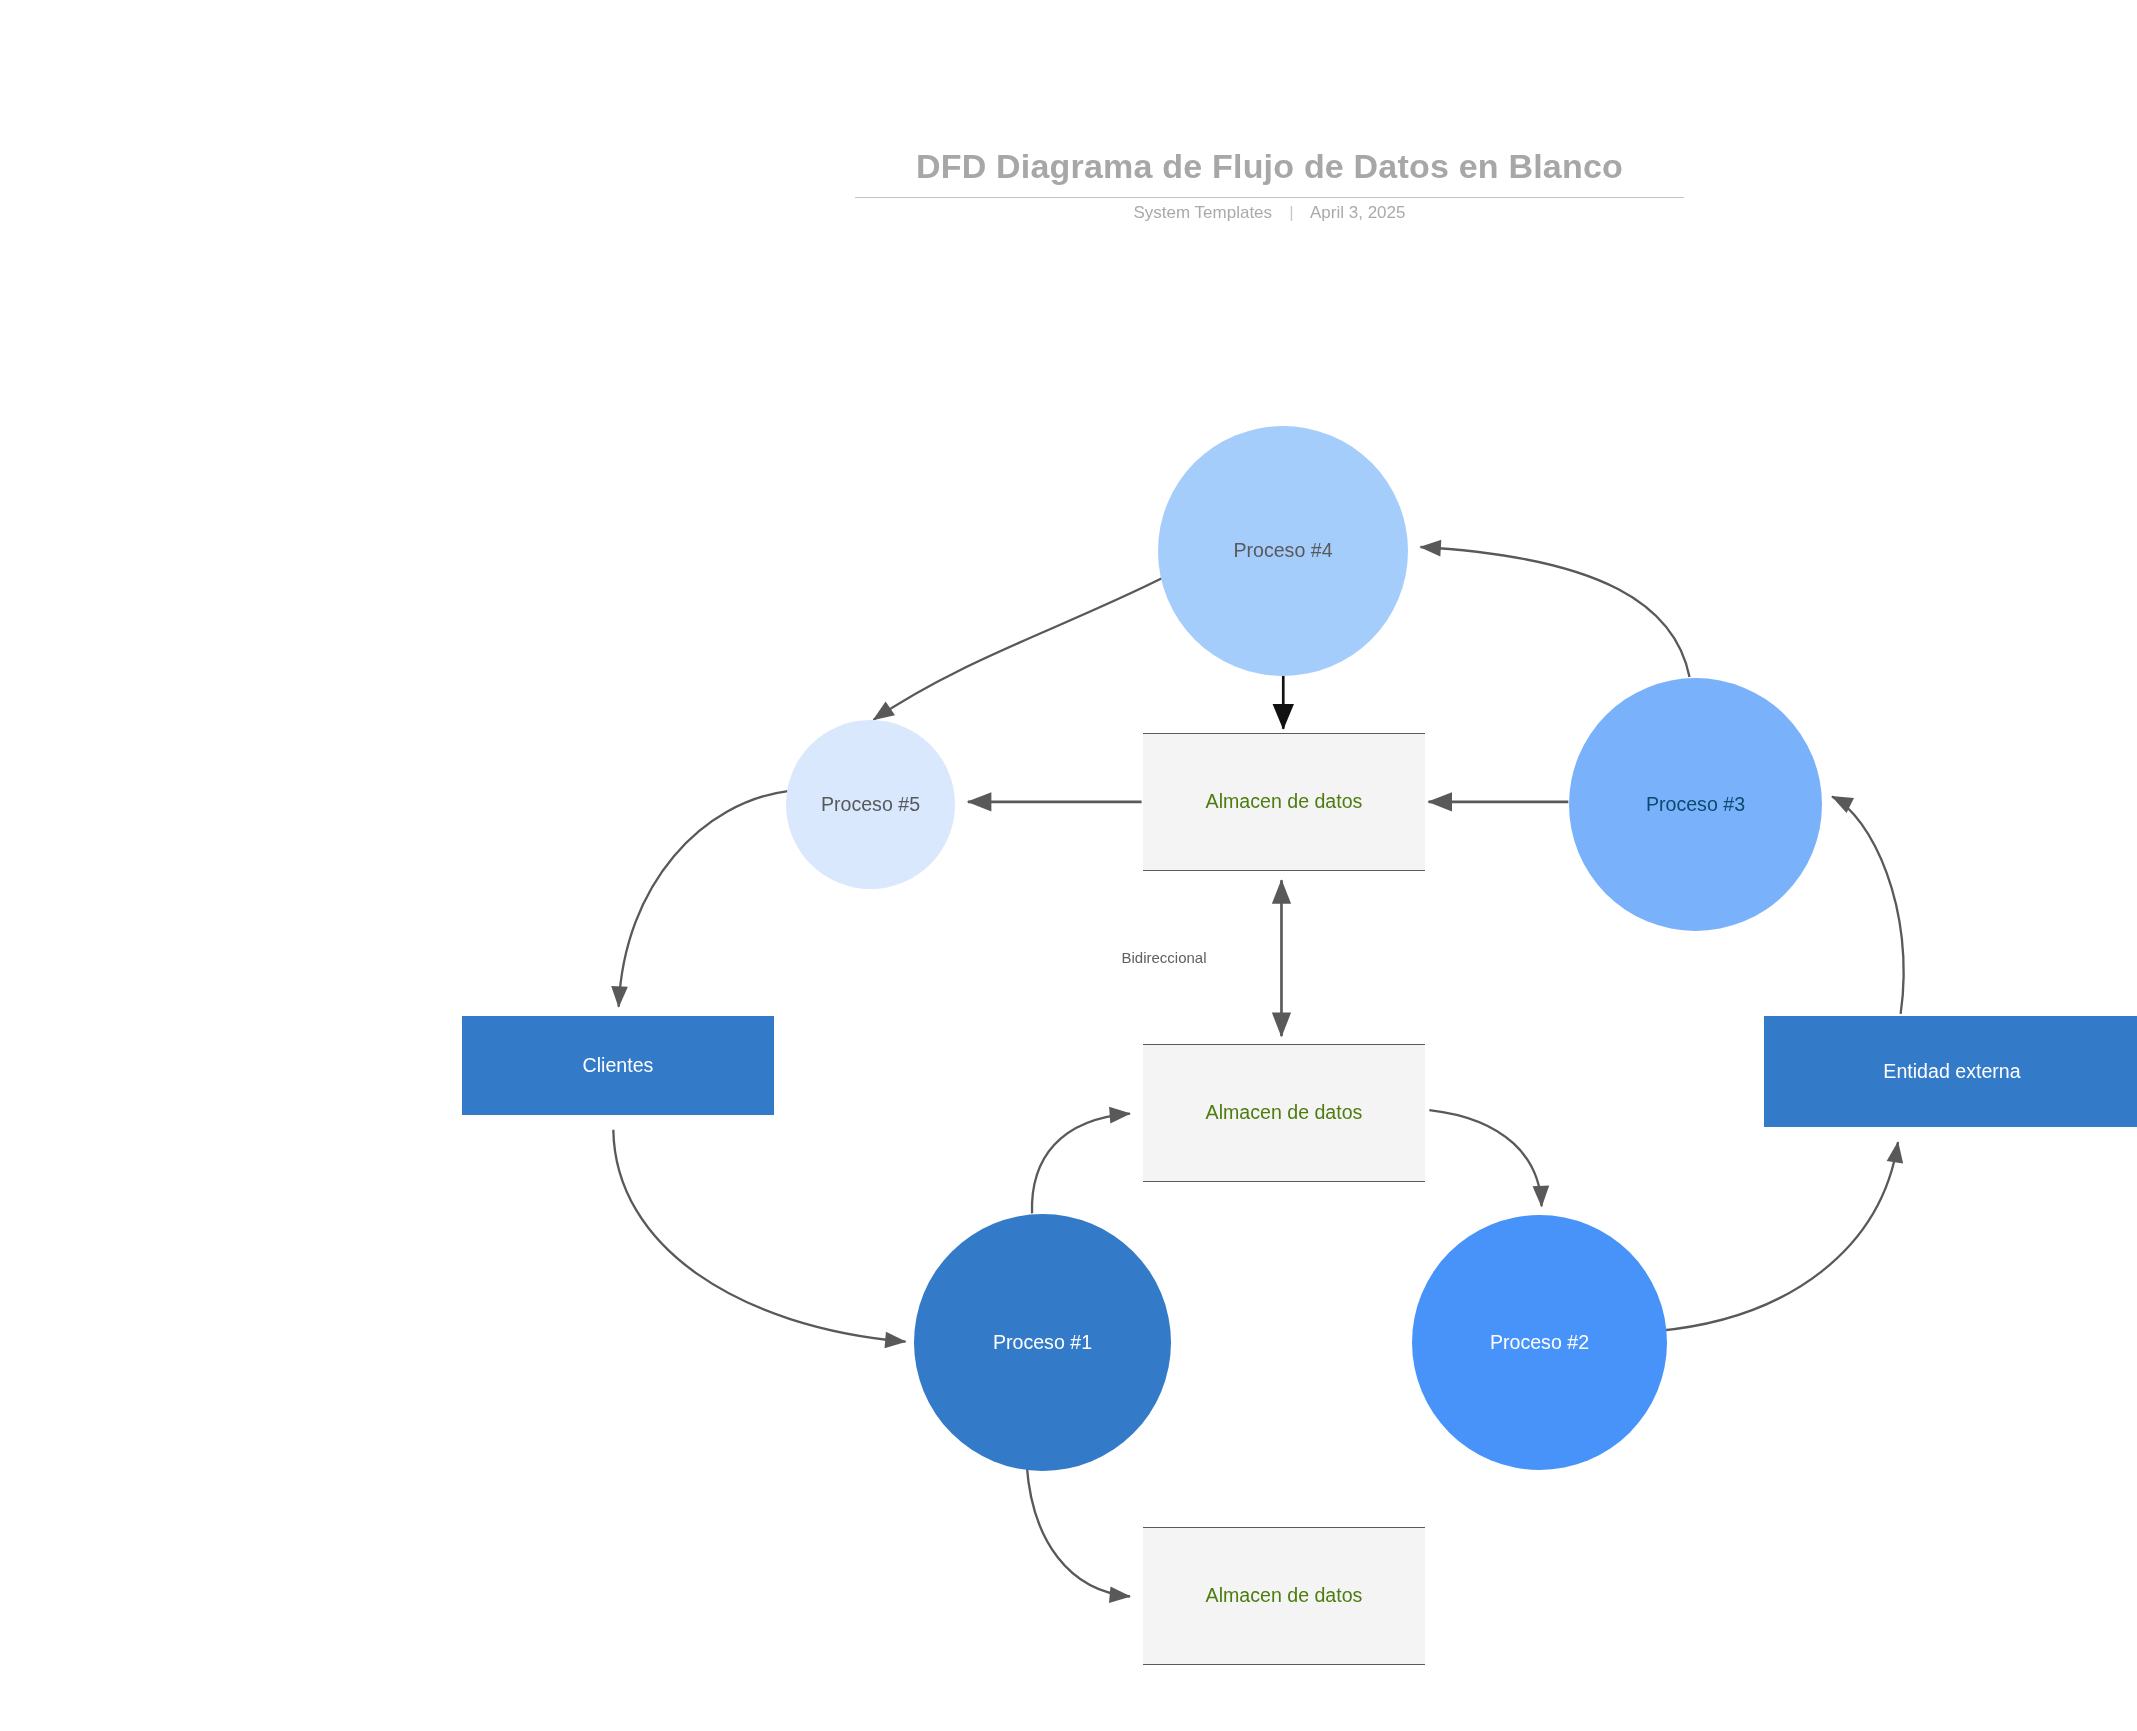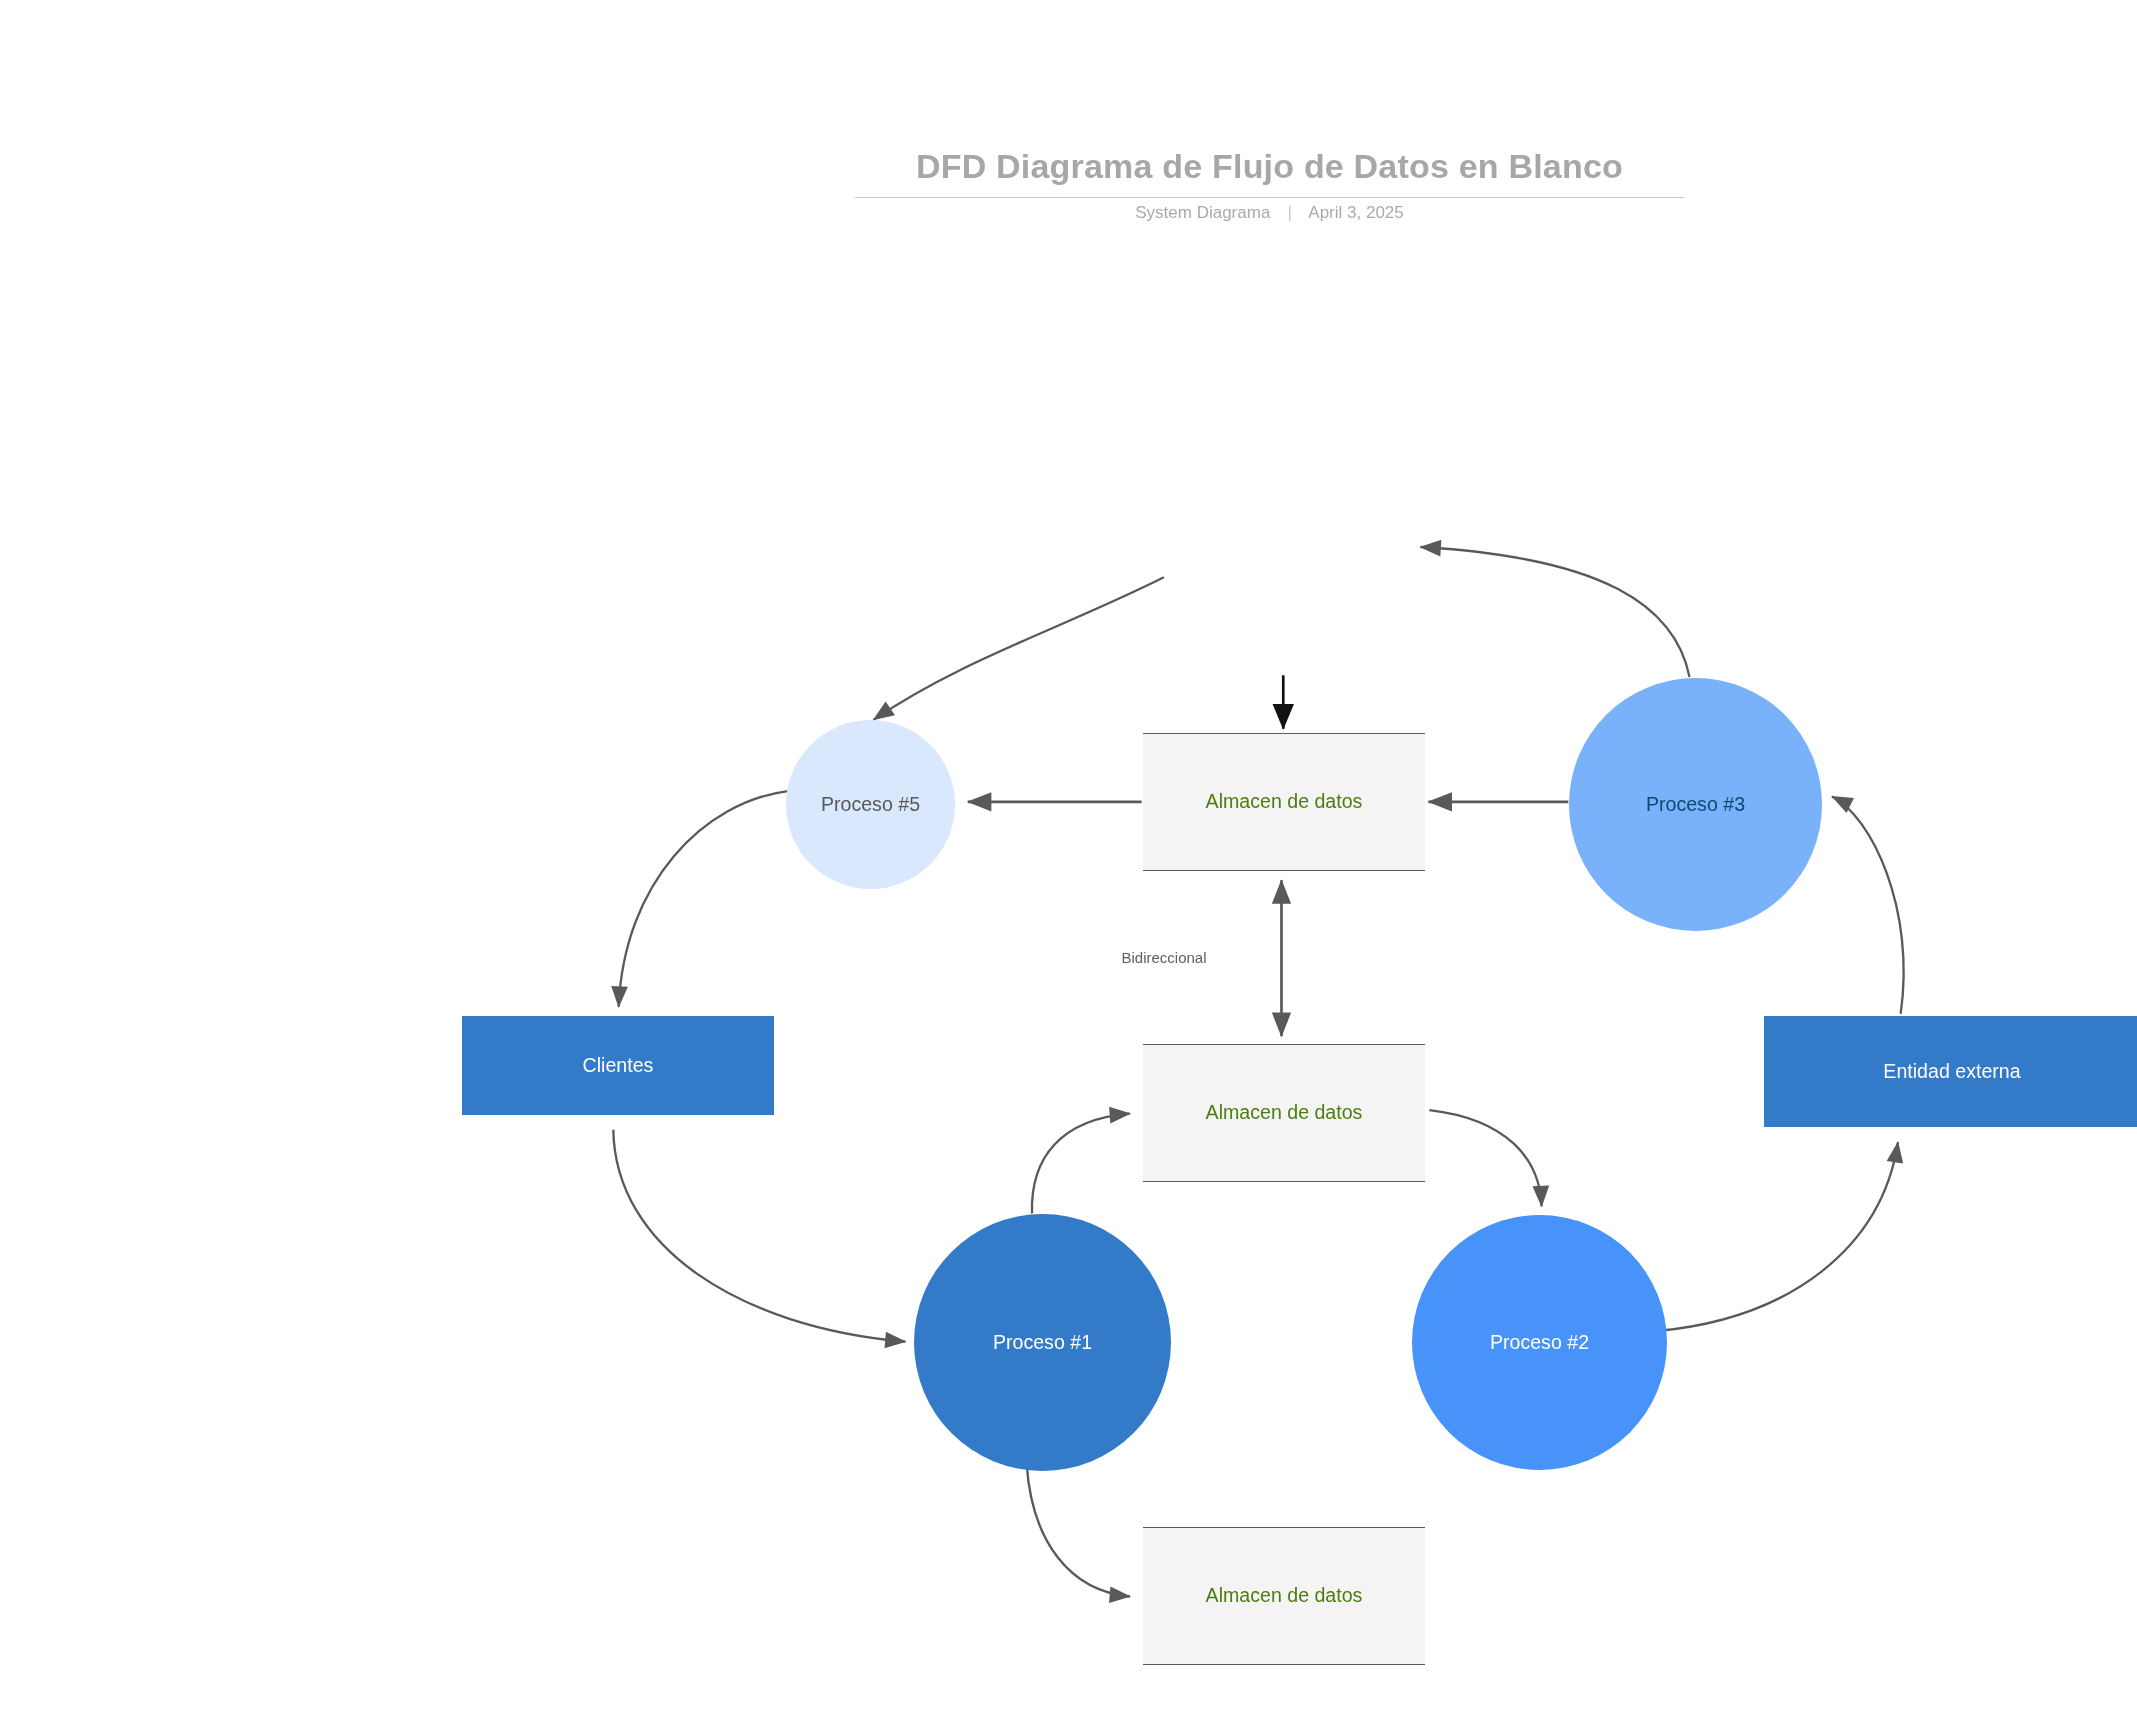--- a/index.html
+++ b/index.html
@@ -108,21 +108,21 @@
   }
 </style>
 </head>
 <body>
 
 <div id="header">
   <div id="title-wrap">
     <span id="doc-title">DFD Diagrama de Flujo de Datos en Blanco</span>
   </div>
   <div id="subtitle-row">
-    <span>System Diagrama</span>
+    <span>System Templates</span>
     <span class="sep">|</span>
     <span>April 3, 2025</span>
   </div>
 </div>
 
 <div id="canvas">
 
   <svg id="edges" viewBox="0 0 2399 1943" xmlns="http://www.w3.org/2000/svg">
     <defs>
       <marker id="ah" markerWidth="11" markerHeight="11" refX="9.2" refY="4" orient="auto" markerUnits="strokeWidth">
@@ -156,20 +156,23 @@
 
     <path d="M 1604,1246 C 1690,1256 1728,1300 1730,1354" fill="none" stroke="#595959" stroke-width="2.6" marker-end="url(#ah)"></path>
 
     <path d="M 1152,1644 C 1158,1730 1200,1786 1268,1792" fill="none" stroke="#595959" stroke-width="2.6" marker-end="url(#ah)"></path>
 
     <path d="M 1860,1494 C 2010,1480 2112,1400 2130,1282" fill="none" stroke="#595959" stroke-width="2.6" marker-end="url(#ah)"></path>
 
     <path d="M 2133,1138 C 2150,1020 2100,916 2056,894" fill="none" stroke="#595959" stroke-width="2.6" marker-end="url(#ah)"></path>
   </svg>
 
+  <div class="node proc" style="left:1158px; top:426px; width:250px; height:250px; background:#a5cdfb; color:#58595b;">
+    <span class="node-label">Proceso #4</span>
+  </div>
 
   <div class="node proc" style="left:786px; top:720px; width:169px; height:169px; background:#d9e8fd; color:#58595b;">
     <span class="node-label">Proceso #5</span>
   </div>
 
   <div class="node proc" style="left:1569px; top:678px; width:253px; height:253px; background:#79b1fb; color:#0c4a6e;">
     <span class="node-label">Proceso #3</span>
   </div>
 
   <div class="node proc" style="left:914px; top:1214px; width:257px; height:257px; background:#337ac8; color:#ffffff;">

